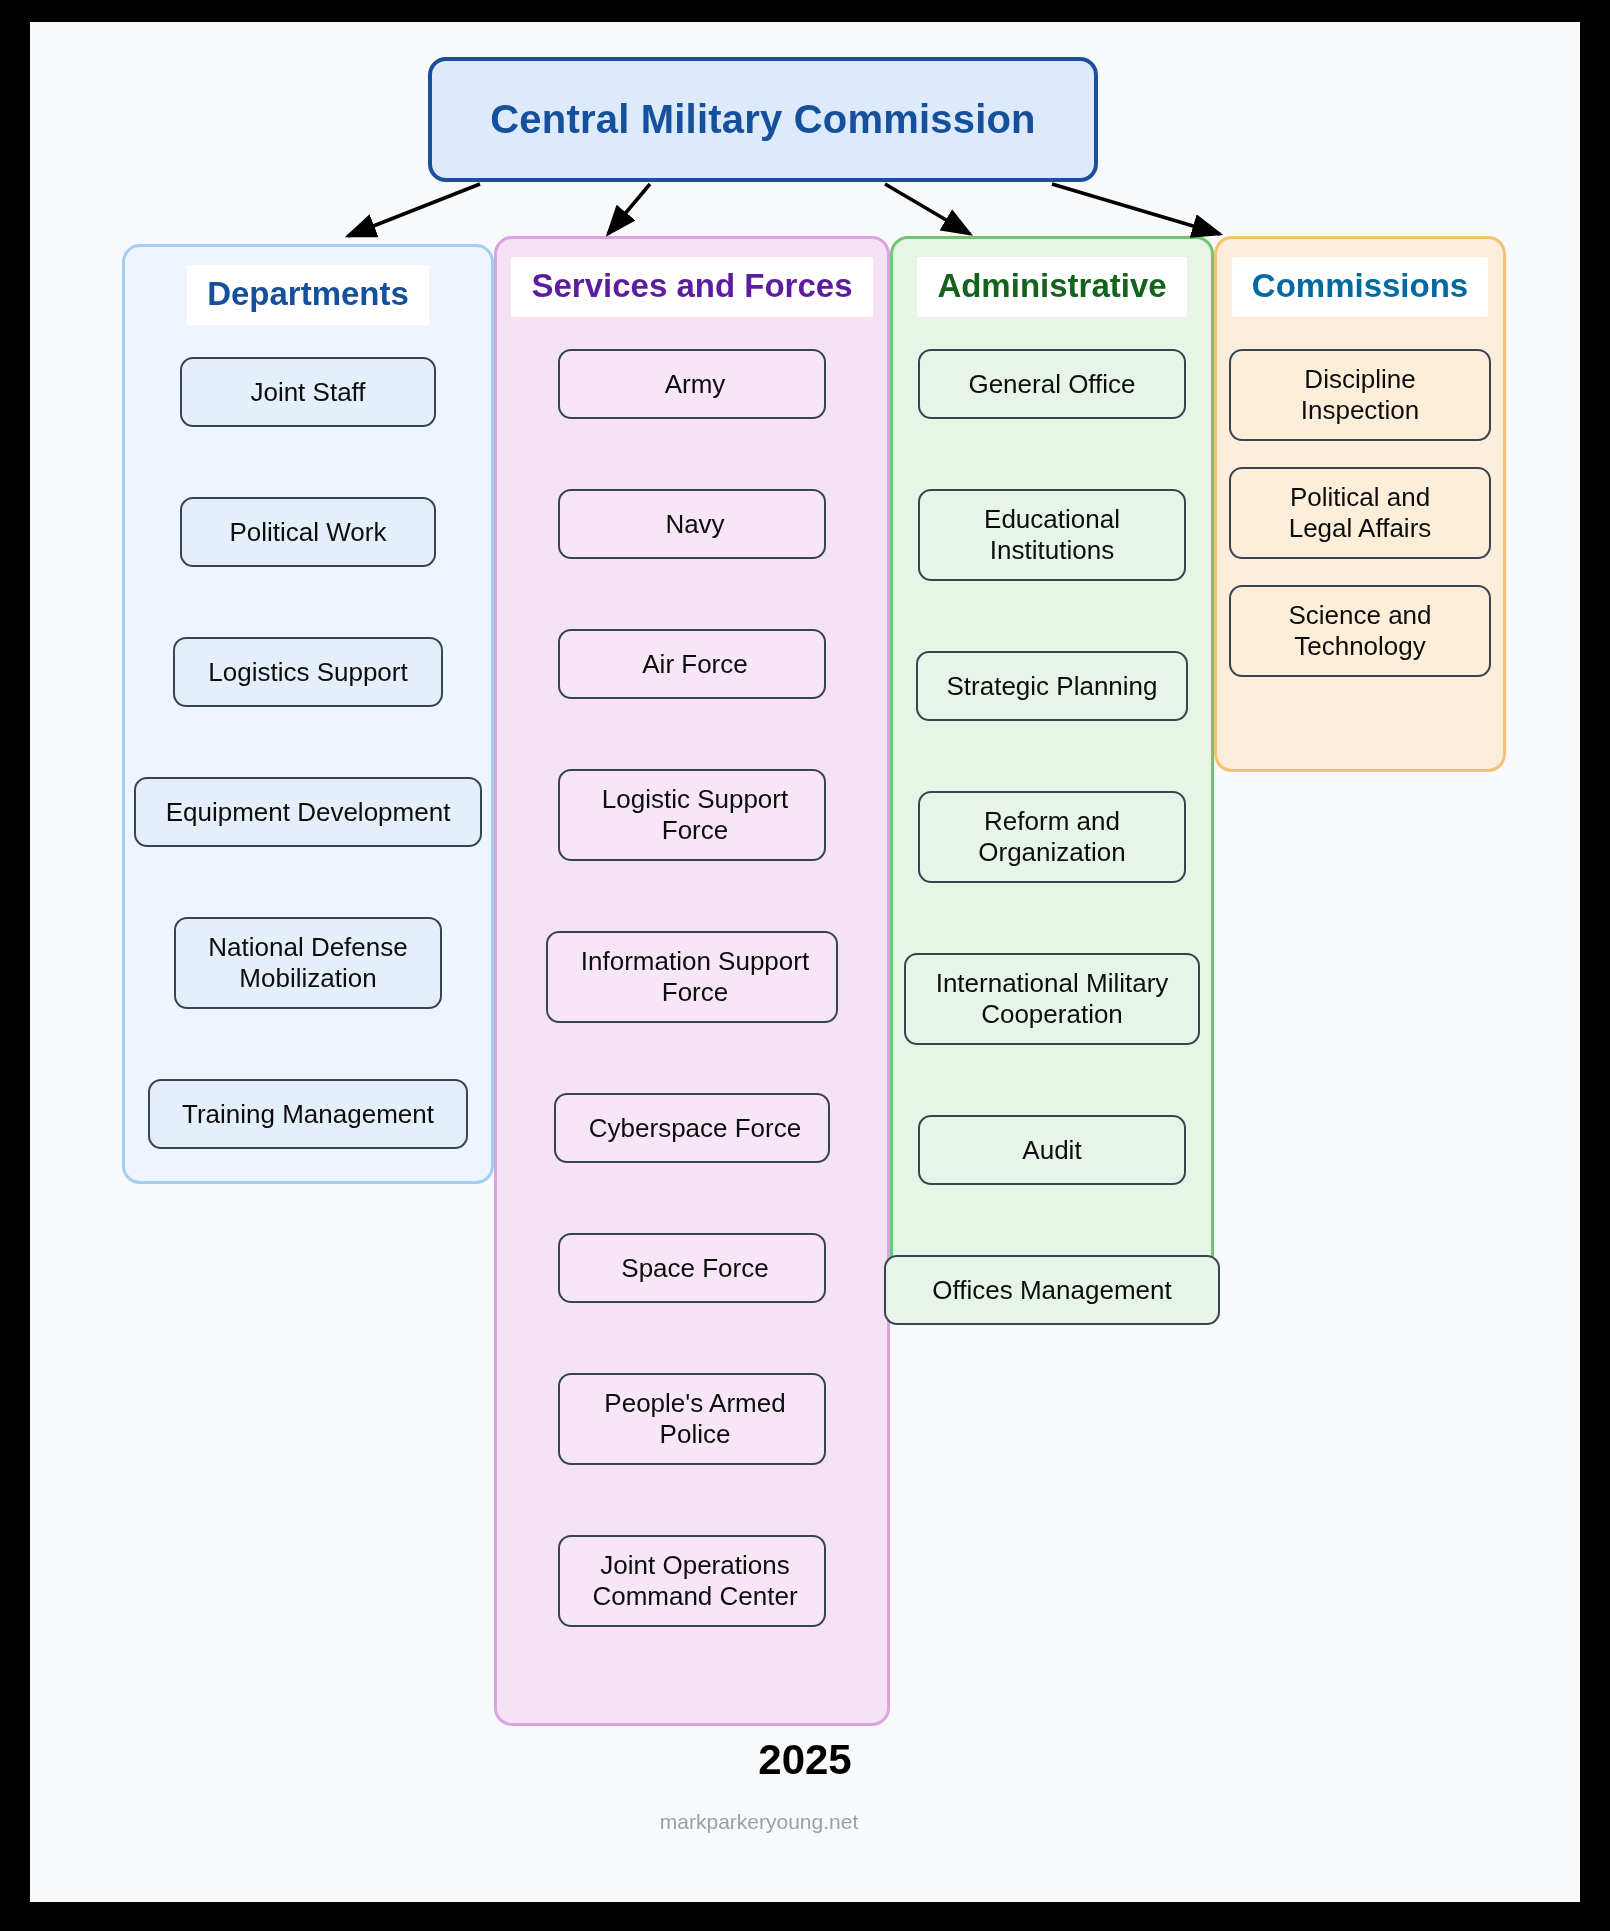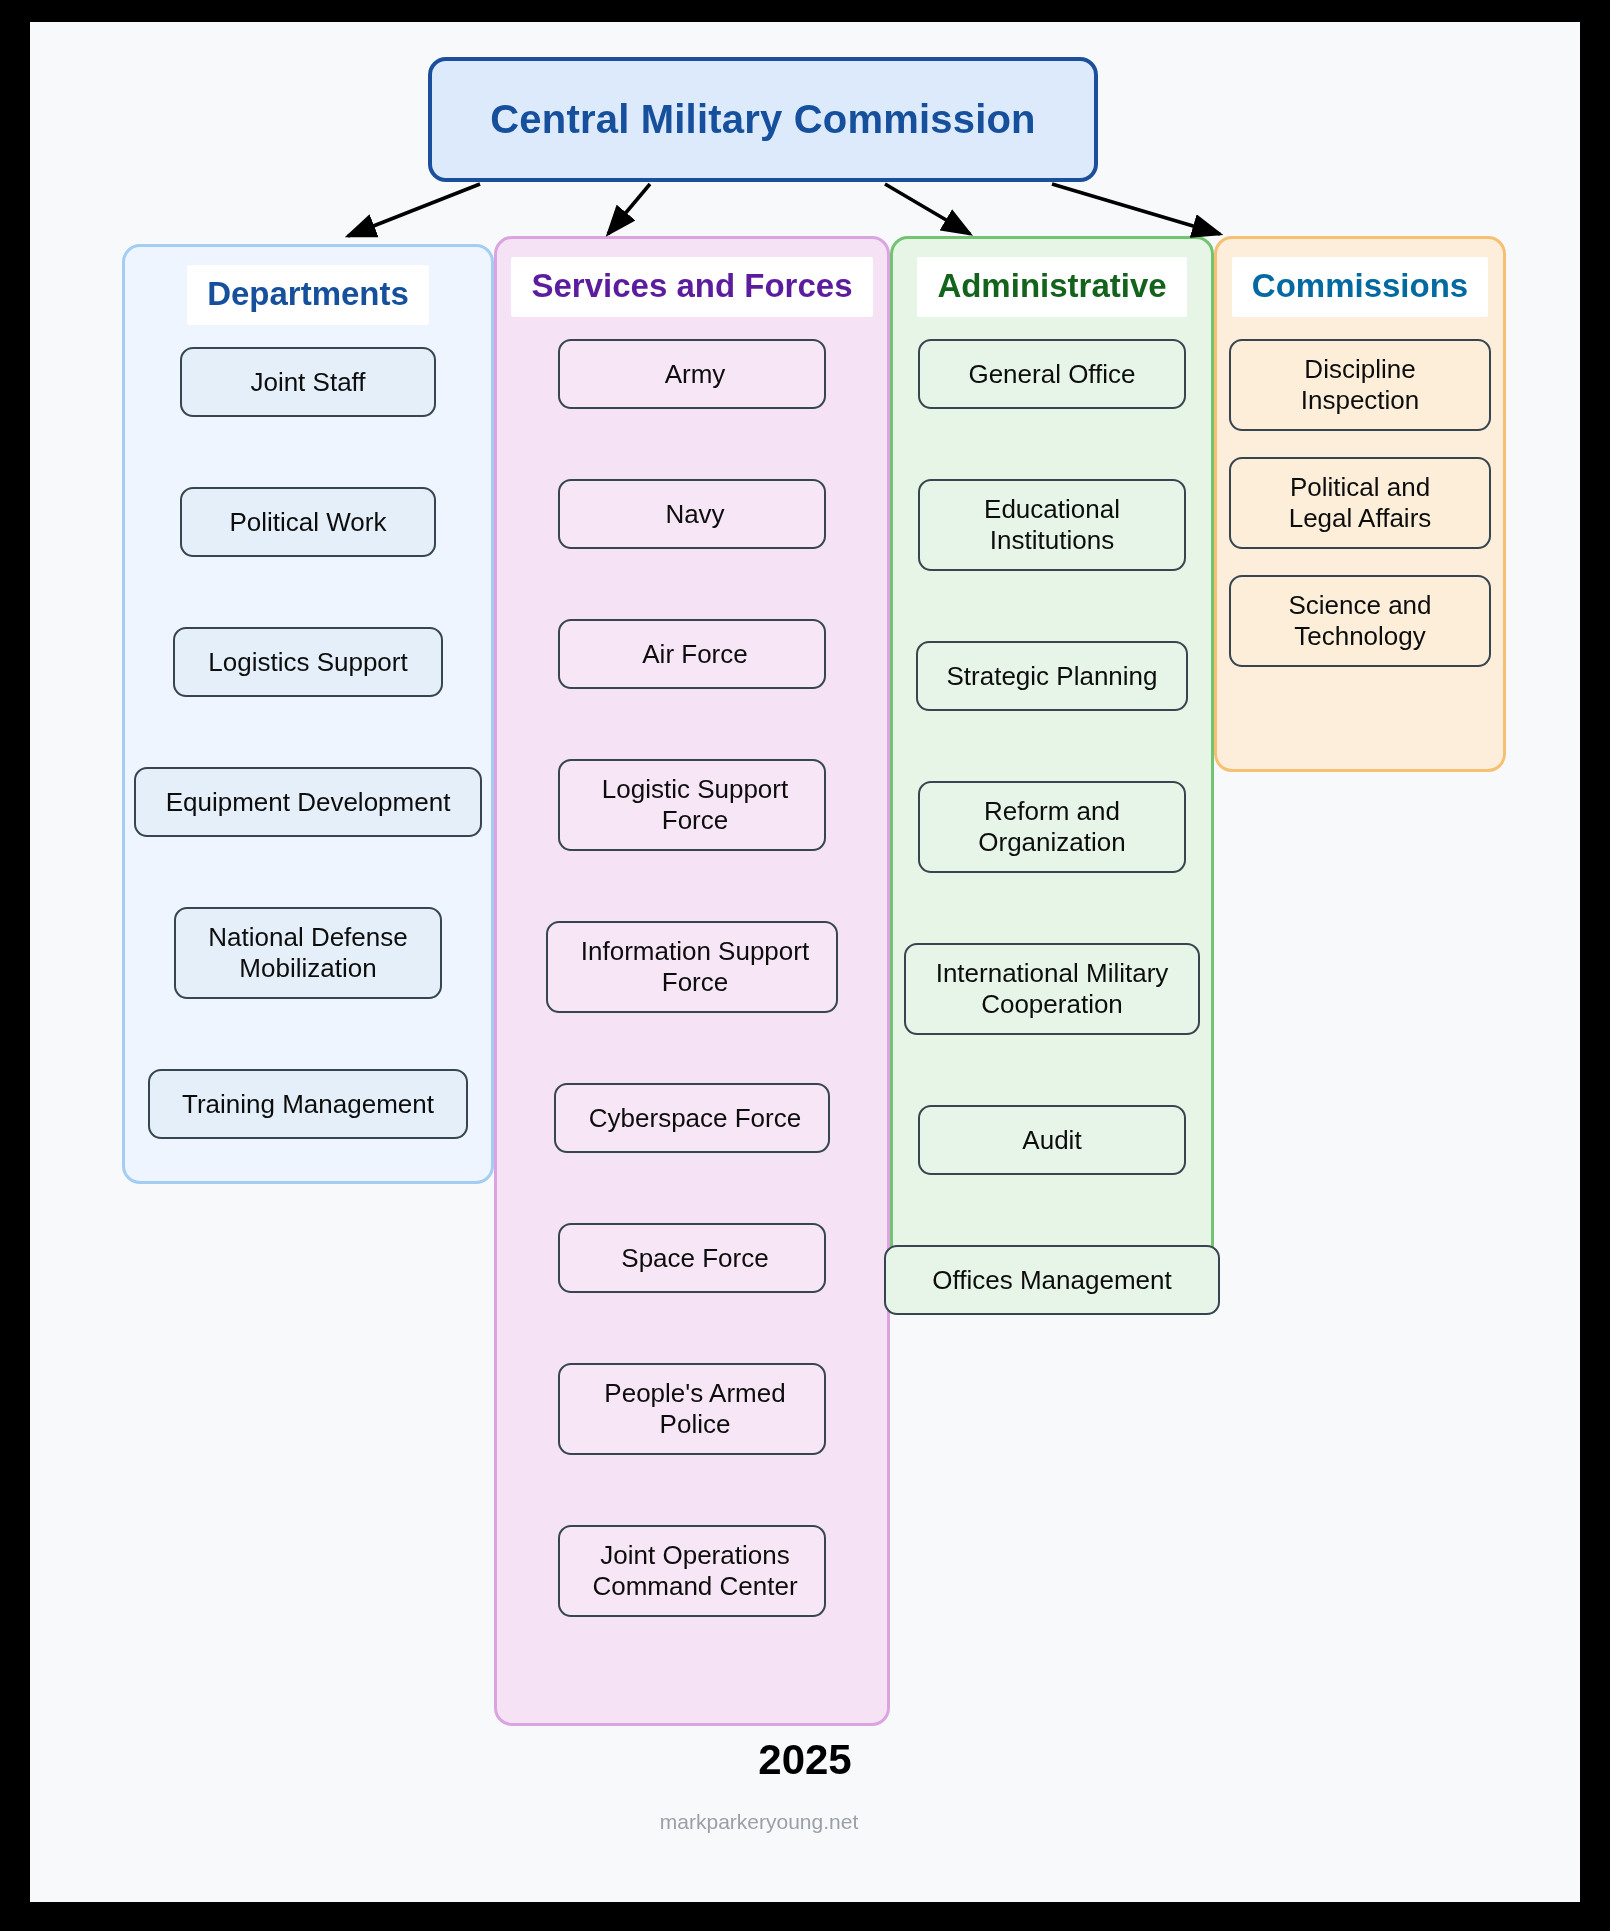--- a/index.html
+++ b/index.html
@@ -79,21 +79,21 @@
     border-radius: 2px;
     padding: 10px 20px 12px 20px;
     text-align: center;
     font-size: 33px;
     font-weight: bold;
     width: fit-content;
     min-width: 180px;
     white-space: nowrap;
   }
   .nodes {
-    margin-top: 22px;
+    margin-top: 32px;
     display: flex;
     flex-direction: column;
     align-items: center;
   }
   .node {
     box-sizing: border-box;
     border: 2.5px solid #36454f;
     border-radius: 13px;
     min-height: 70px;
     display: flex;

